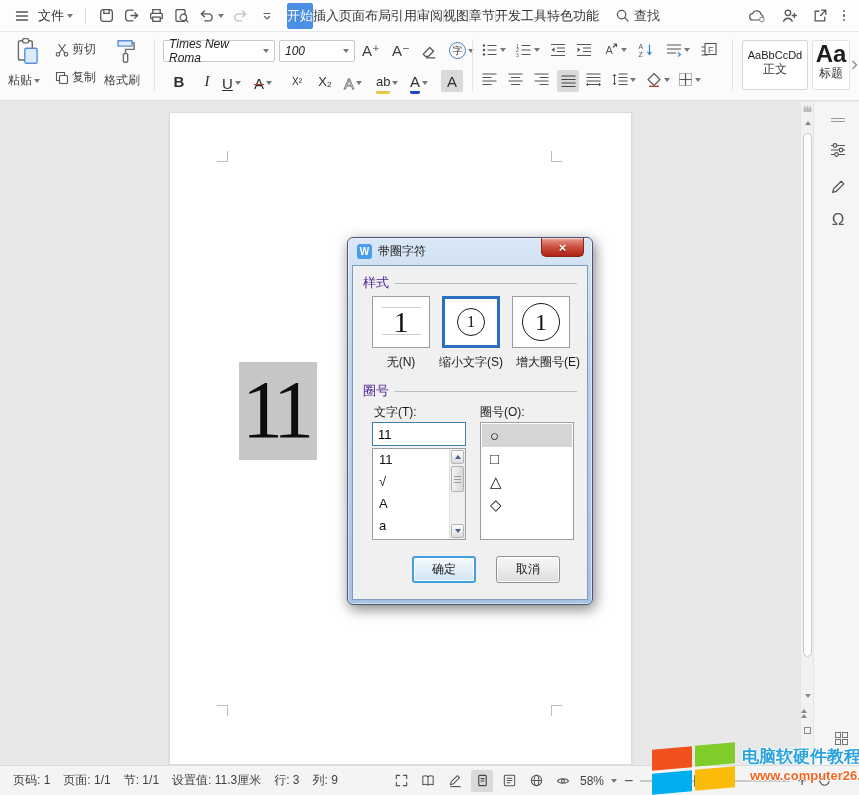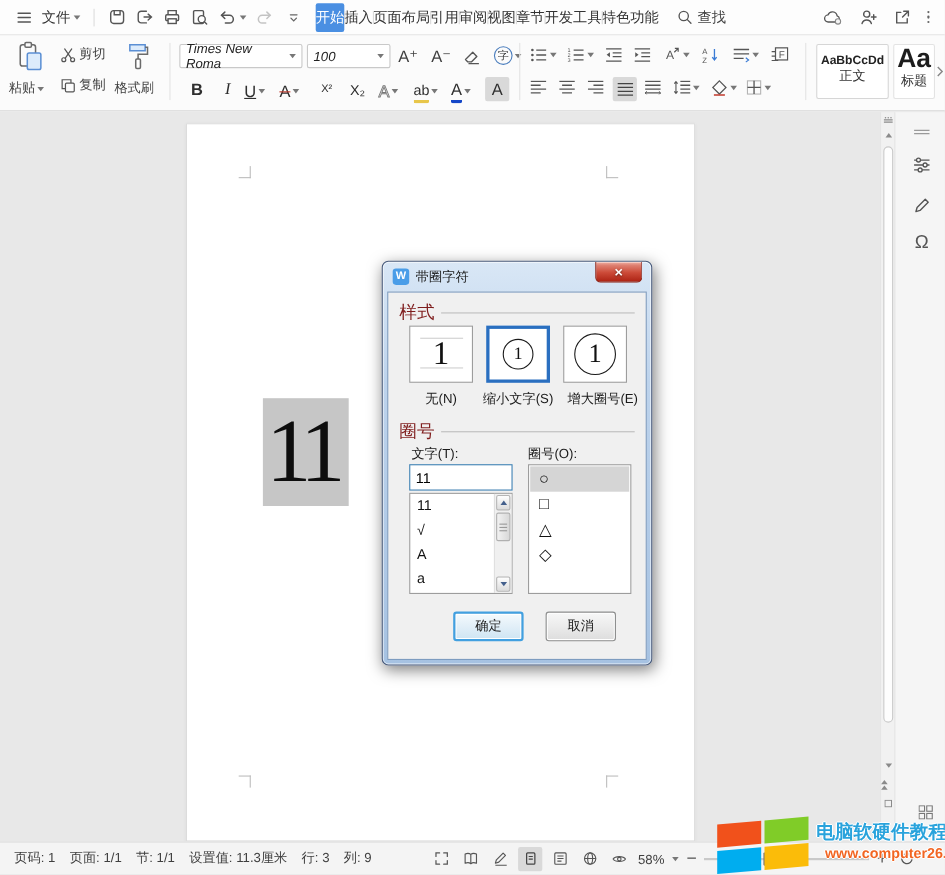--- a/index.html
+++ b/index.html
@@ -28,21 +28,21 @@
 
 #ribbon { position:absolute; top:32px; left:0; width:859px; height:69px; background:#fbfbfb; border-bottom:1px solid #e0e0e0; z-index:4; }
 .rb-item { position:absolute; display:flex; align-items:center; gap:2px; cursor:pointer; color:#444; }
 .rb-lbl { font-size:12px; color:#3f3f3f; }
 .txt-icn { font-size:14px; color:#3f3f3f; font-weight:bold; }
 .fmt { font-size:15px; color:#2f2f2f; width:22px; height:22px; display:inline-flex; align-items:center; justify-content:center; border-radius:2px; }
 .fmt.active { background:#d9d9d9; }
 select,.fakesel { border:1px solid #c9c9c9; background:#fff; border-radius:2px; height:22px; font-size:12px; }
 .fakesel { display:flex; align-items:center; justify-content:space-between; padding:0 5px; color:#222;font-style:italic; }
 .style-card { position:absolute; width:66px; height:50px; background:#fff; border:1px solid #d6d6d6; border-radius:2px; text-align:center; cursor:pointer; }
-.style-card .prev { font-size:11px; color:#222; margin-top:8px;font-weight:bold; }
+.style-card .prev { font-size:11px; color:#222; margin-top:8px; }
 .style-card .prev.big { font-size:24px; font-weight:bold; line-height:22px; margin-top:2px; color:#1d1d1d; }
 .style-card .nm { font-size:12px; color:#333; }
 
 
 #doc-area { position:absolute; top:102px; left:0; width:800px; height:663px; background:#e8e8e8; overflow:hidden; }
 #page { position:absolute; left:169px; top:10px; width:463px; height:653px; background:#fff; border:1px solid #dcdcdc; box-shadow:0 1px 3px rgba(0,0,0,.08); }
 .mark { position:absolute; width:11px; height:11px; }
 .mark.tl { border-right:1px solid #bdbdbd; border-bottom:1px solid #bdbdbd; }
 .mark.tr { border-left:1px solid #bdbdbd; border-bottom:1px solid #bdbdbd; }
 .mark.bl { border-right:1px solid #bdbdbd; border-top:1px solid #bdbdbd; }
@@ -60,21 +60,21 @@
 .sb-icn { position:absolute; left:14px; width:20px; height:20px; display:flex; align-items:center; justify-content:center; color:#555; cursor:pointer; }
 .omega { font-size:17px; color:#555; }
 
 
 #dialog { position:absolute; left:347px; top:237px; width:246px; height:368px; border-radius:6px; background:linear-gradient(180deg,#d9e7f6 0%,#bdd3ec 30%,#a6c2e2 100%); border:1px solid #47597a; box-shadow:2px 4px 14px rgba(0,0,0,.5), inset 0 0 0 1px rgba(255,255,255,.55); z-index:50; }
 .dlg-titlebar { height:27px; display:flex; align-items:center; padding:0 9px; }
 .wps-logo { width:15px; height:15px; border-radius:3px; background:#4a9de8; color:#fff; font-size:10px; font-weight:bold; display:flex; align-items:center; justify-content:center; }
 .dlg-title { margin-left:6px; font-size:12px; color:#1a1a1a; }
 .dlg-close { position:absolute; top:0; right:8px; width:43px; height:19px; border:1px solid #8e2418; border-top:none; border-radius:0 0 5px 5px; background:linear-gradient(180deg,#f0b4a8 0%,#de8071 18%,#cc4a38 55%,#ad2314 100%); color:#fff; display:flex; align-items:center; justify-content:center; font-size:13px; font-weight:bold; text-shadow:0 1px 2px rgba(0,0,0,.5); cursor:pointer; box-shadow:inset 0 1px 0 rgba(255,255,255,.4); }
 .dlg-body { position:absolute; left:4px; right:4px; top:27px; bottom:4px; background:#f0f0f0; border:1px solid #7d9cc0; }
-.grp-lbl { position:absolute; display:flex; align-items:center; font-size:16px; color:#7f1d1d;text-align:right; }
+.grp-lbl { position:absolute; display:flex; align-items:center; font-size:13px; color:#4c1d95;text-align:right; }
 .grp-lbl::after { content:""; height:1px; background:#bdbdbd; flex:1; margin-left:6px; }
 .style-opt-box { position:absolute; width:58px; height:52px; background:#fff; border:1px solid #9d9d9d; display:flex; align-items:center; justify-content:center; cursor:pointer; }
 .style-opt-box.selected { border:3px solid #2a6fc0; }
 .pv-plain { font-family:"Liberation Serif","DejaVu Serif",serif; font-size:30px; color:#111; position:relative; padding:0 14px; }
 .pv-plain::before,.pv-plain::after { content:""; position:absolute; left:2px; right:2px; height:1px; background:#cfcfcf; }
 .pv-plain::before { top:2px; } .pv-plain::after { bottom:4px; }
 .ring { border:1px solid #1a1a1a; border-radius:50%; display:flex; align-items:center; justify-content:center; font-family:"Liberation Serif","DejaVu Serif",serif; color:#111; }
 .ring.sm { width:28px; height:28px; font-size:16px; }
 .ring.lg { width:38px; height:38px; font-size:24px; }
 .opt-lbl { position:absolute; font-size:12px; color:#1a1a1a; text-align:center; white-space:nowrap; }

